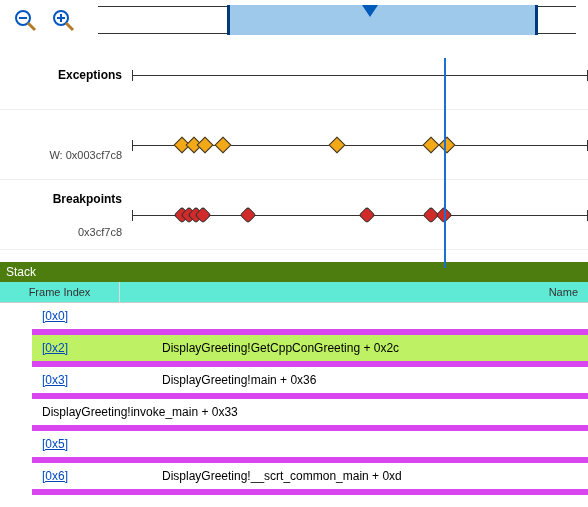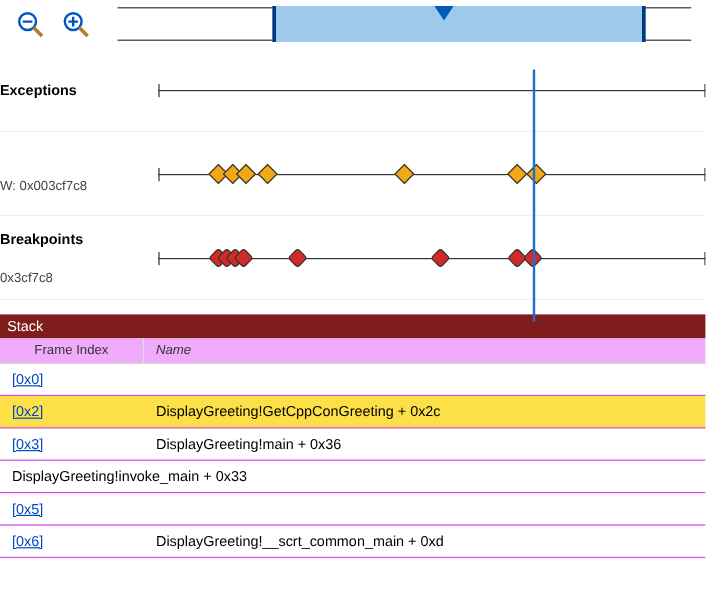--- a/index.html
+++ b/index.html
@@ -28,21 +28,21 @@
     position: absolute; top: -2px; width: 0; height: 0;
     border-left: 8px solid transparent; border-right: 8px solid transparent;
     border-top: 12px solid #005bb8; transform: translateX(-8px);
   }
   
   .lane-row {
     display: flex; align-items: center; border-bottom: 1px solid #eee;
     min-height: 70px;
   }
   .lane-label {
-    width: 132px; text-align: left; padding-right: 10px;
+    width: 132px; text-align: right; padding-right: 10px;
   }
   .lane-label .lane-title { font-weight: bold; font-size: 12px; }
   .lane-label .lane-sub { font-size: 11px; color: #444; margin-top: 20px; }
   .lane-track {
     flex: 1; position: relative; height: 48px;
   }
   .track-line {
     position: absolute; left: 0; right: 0; top: 50%; height: 1px; background: #333;
   }
   .track-line::before, .track-line::after {
@@ -59,31 +59,31 @@
   .d-orange { background: #f3a817; }
   .d-red { background: #d12a2a; border-radius: 3px; }
   
   .playhead {
     position: absolute; top: 58px; bottom: 0; width: 2px; background: #1b6fd0;
     z-index: 5;
   }
   
   .stack-panel { margin-top: 12px; }
   .stack-title {
-    background: #7f1d1d; color: #fff; font-size: 12px; padding: 3px 6px;
+    background: #4d7c0f; color: #fff; font-size: 12px; padding: 3px 6px;
   }
   .stack-header {
-    display: flex; border-bottom: 1px solid #ccc; background: #f0abfc;
+    display: flex; border-bottom: 1px solid #ccc; background: #5eead4;
   }
   .col-frame { width: 120px; padding: 4px 10px; border-right: 1px solid #ddd; text-align: center; font-size: 11px; color: #333; }
-  .col-name { flex: 1; padding: 4px 10px; text-align: left; font-size: 11px; color: #333; font-style: italic; }
+  .col-name { flex: 1; padding: 4px 10px; text-align: right; font-size: 11px; color: #333; }
   .stack-row {
-    display: flex; padding: 4px 0; border-bottom: 1px solid #d946ef;
+    display: flex; padding: 4px 0; border-bottom: 6px solid #d946ef; margin-left: 32px;
   }
-  .stack-row.selected { background: #fde047; align-items: center; }
+  .stack-row.selected { background: #bef264; align-items: center; }
   .cell-frame {
     width: 120px; padding: 2px 10px; color: #0049c1; text-decoration: underline; cursor: pointer; font-size: 12px;
   }
   .cell-name { flex: 1; padding: 2px 10px; font-size: 12px; }
   .bold { font-weight: bold; }
   
   .timelines-body { position: relative; }
 </style>
 </head>
 <body>

